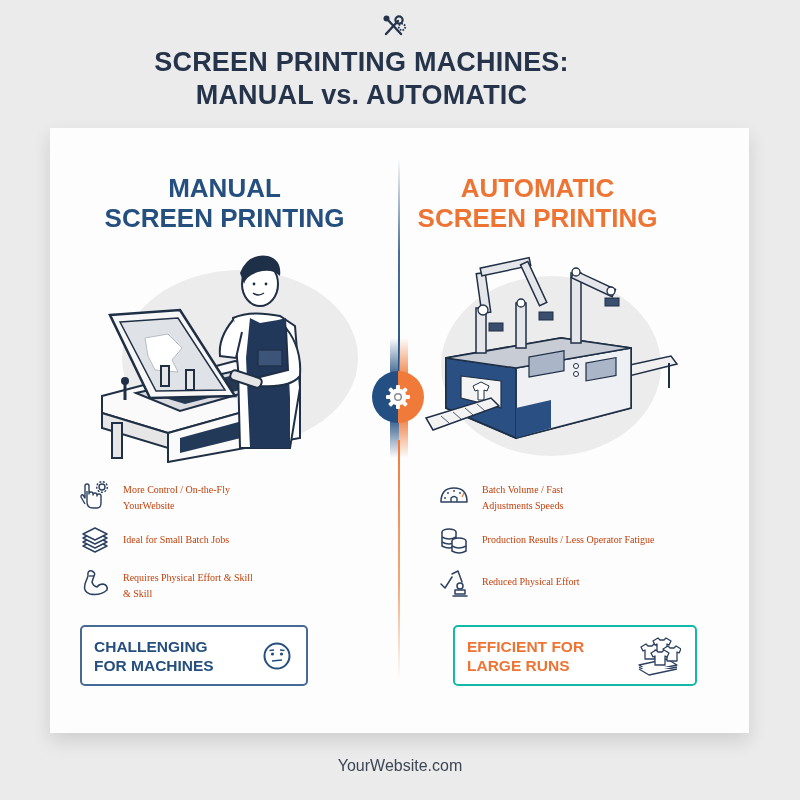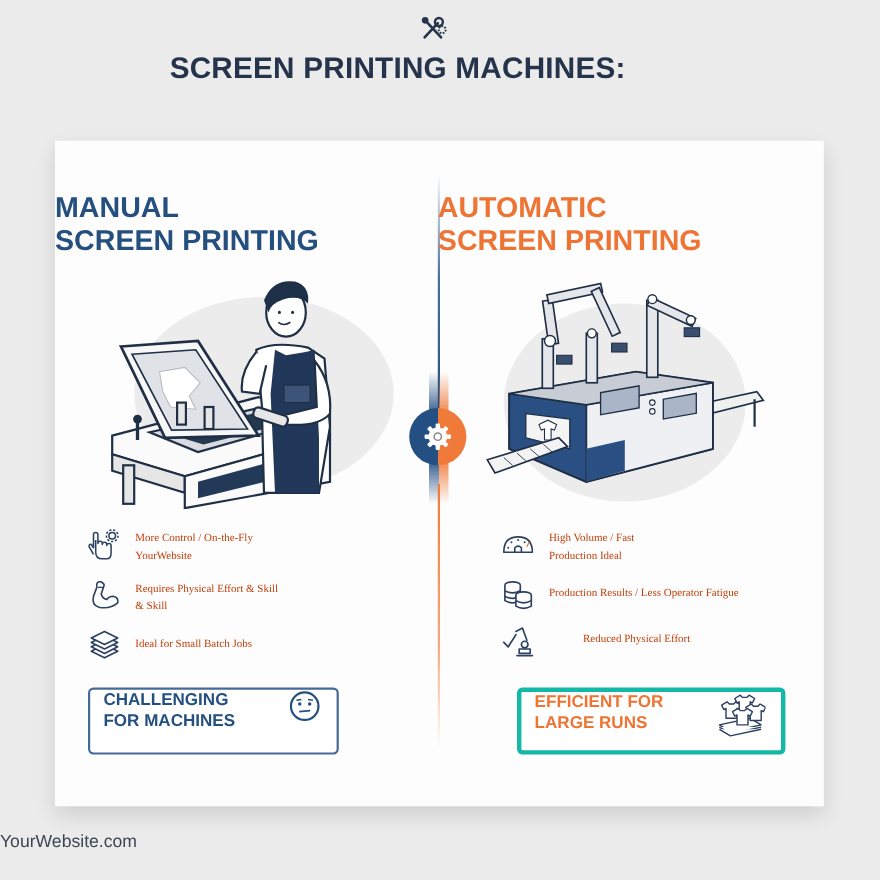--- a/index.html
+++ b/index.html
@@ -35,64 +35,65 @@
     -webkit-mask: linear-gradient(to bottom, transparent 0%, #000 35%, #000 65%, transparent 100%);
     mask: linear-gradient(to bottom, transparent 0%, #000 35%, #000 65%, transparent 100%);
   }
   .center-badge {
     position: absolute; left: 322px; top: 243px; width: 52px; height: 52px; border-radius: 50%;
     background: linear-gradient(to right, #234f82 0%, #234f82 50%, #f07a3a 50%, #f07a3a 100%);
     display: flex; align-items: center; justify-content: center;
   }
   .col { position: absolute; top: 0; height: 605px; }
   .col-left { left: 0; width: 349px; }
-  .col-right { left: 348px; width: 313px; border-radius: 28px; }
+  .col-right { left: 331px; width: 313px; border-radius: 28px; }
   .col-title {
     position: absolute; top: 45px; left: 0; width: 100%;
-    font-weight: 700; font-size: 26px; line-height: 30px;
+    text-align: center; font-weight: 700; font-size: 26px; line-height: 30px;
   }
   .col-left .col-title { color: #244f7e; }
   .col-right .col-title { color: #ee7434; }
   .illus {
     position: absolute; top: 120px; left: 40px; width: 270px; height: 215px;
   }
   .features { position: absolute; left: 30px; top: 352px; width: 320px; }
   .col-right .features { left: 58px; }
   .feature { position: relative; display: flex; align-items: flex-start; margin-bottom: 12px; }
   .feature .ic { width: 30px; height: 30px; flex: 0 0 30px; margin-right: 13px; }
   .feature .txt { font-size: 10px; line-height: 16px; color: #c2410c; padding-top: 2px; font-family: Liberation Serif, serif; }
   .callout {
     position: absolute; top: 497px; height: 61px; border-radius: 5px;
-    display: flex; justify-content: space-between;
+    display: flex; align-items: center; justify-content: space-between;
     padding: 0 14px 0 12px; background: #fff;
   }
   .col-left .callout { left: 30px; width: 228px; border: 2px solid #456a96; }
-  .col-right .callout { left: 72px; width: 244px; border: 4px solid #14b8a6; }
+  .col-right .callout { left: 72px; width: 244px; border: 2px solid #14b8a6; }
   .callout-text { font-weight: 700; font-size: 15.5px; line-height: 19px; }
   .col-left .callout-text { color: #244f7e; }
   .col-right .callout-text { color: #ee7434; }
   .footer {
-    position: absolute; left: 0; top: 757px; width: 800px; text-align: left;
+    position: absolute; left: 0; top: 757px; width: 800px; text-align: center;
     font-size: 16px; color: #3b4553;
   }
 </style>
 </head>
 <body>
 
 <svg class="top-icon" viewBox="0 0 26 26">
   <g fill="none" stroke="#25344a" stroke-width="2.4" stroke-linecap="round">
     <line x1="5" y1="21" x2="17" y2="8"></line>
     <line x1="6" y1="6" x2="20" y2="21"></line>
   </g>
   <circle cx="18" cy="7" r="3.6" fill="none" stroke="#25344a" stroke-width="2.2"></circle>
   <circle cx="5.5" cy="5.5" r="3" fill="#25344a"></circle>
   <circle cx="21" cy="14" r="3.2" fill="none" stroke="#25344a" stroke-width="1.8" stroke-dasharray="1.6 1.2"></circle>
 </svg>
 <div class="main-title">
   <div>SCREEN PRINTING MACHINES:</div>
+  <div>MANUAL vs. AUTOMATIC</div>
 </div>
 
 <div class="card">
 
   <div class="divider-top"></div>
   <div class="divider-band"></div>
   <div class="divider-bottom"></div>
   <div class="center-badge">
     <svg width="28" height="28" viewBox="0 0 28 28">
       <g fill="#fff">
@@ -161,39 +162,39 @@
             <circle cx="22" cy="7" r="5.3" stroke-dasharray="2 1.6"></circle>
           </g>
         </svg>
         <div class="txt">
           <div>More Control / On-the-Fly</div>
           <div>YourWebsite</div>
         </div>
       </div>
       <div class="feature">
         <svg class="ic" viewBox="0 0 30 30">
-          <path d="M12,3 Q7,2 8,8 L5,16 Q3,24 10,26 Q20,28 27,22 Q28,17 23,16 Q19,16 17,19 Q13,18 12,14 L14,8 Q16,5 12,3 Z" fill="none" stroke="#2c4060" stroke-width="1.5" stroke-linejoin="round"></path>
-          <path d="M9,8 L14,8" stroke="#2c4060" stroke-width="1.3"></path>
-        </svg>
-        <div class="txt">
-          <div>Requires Physical Effort &amp; Skill</div>
-          <div>&amp; Skill</div>
-        </div>
-      </div>
-      <div class="feature">
-        <svg class="ic" viewBox="0 0 30 30">
           <g fill="#fff" stroke="#2c4060" stroke-width="1.5" stroke-linejoin="round">
             <polygon points="3,20 15,26 27,20 15,14"></polygon>
             <polygon points="3,16 15,22 27,16 15,10"></polygon>
             <polygon points="3,12 15,18 27,12 15,6"></polygon>
             <polygon points="3,8 15,14 27,8 15,2"></polygon>
           </g>
         </svg>
         <div class="txt" style="padding-top:6px;">
           <div>Ideal for Small Batch Jobs</div>
+        </div>
+      </div>
+      <div class="feature">
+        <svg class="ic" viewBox="0 0 30 30">
+          <path d="M12,3 Q7,2 8,8 L5,16 Q3,24 10,26 Q20,28 27,22 Q28,17 23,16 Q19,16 17,19 Q13,18 12,14 L14,8 Q16,5 12,3 Z" fill="none" stroke="#2c4060" stroke-width="1.5" stroke-linejoin="round"></path>
+          <path d="M9,8 L14,8" stroke="#2c4060" stroke-width="1.3"></path>
+        </svg>
+        <div class="txt">
+          <div>Requires Physical Effort &amp; Skill</div>
+          <div>&amp; Skill</div>
         </div>
       </div>
     </div>
 
     <div class="callout">
       <div class="callout-text">
         <div>CHALLENGING</div>
         <div>FOR MACHINES</div>
       </div>
       <svg width="30" height="30" viewBox="0 0 30 30">
@@ -264,22 +265,22 @@
         <svg class="ic" viewBox="0 0 30 30">
           <path d="M2,22 Q2,8 15,8 Q28,8 28,22 Z" fill="none" stroke="#2c4060" stroke-width="1.5" stroke-linejoin="round"></path>
           <circle cx="6" cy="18" r="0.9" fill="#2c4060"></circle>
           <circle cx="9" cy="13" r="0.9" fill="#2c4060"></circle>
           <circle cx="15" cy="11" r="0.9" fill="#2c4060"></circle>
           <circle cx="21" cy="13" r="0.9" fill="#2c4060"></circle>
           <line x1="23" y1="17" x2="25" y2="13" stroke="#f07a3a" stroke-width="1.3"></line>
           <path d="M12,22 L12,18 Q15,15 18,18 L18,22" fill="none" stroke="#2c4060" stroke-width="1.4"></path>
         </svg>
         <div class="txt">
-          <div>High Volume / Fast</div>
-          <div>Production Ideal</div>
+          <div>Batch Volume / Fast</div>
+          <div>Adjustments Speeds</div>
         </div>
       </div>
       <div class="feature">
         <svg class="ic" viewBox="0 0 30 30">
           <g fill="#fff" stroke="#2c4060" stroke-width="1.5">
             <ellipse cx="10" cy="6" rx="7" ry="3"></ellipse>
             <path d="M3,6 L3,20 Q10,24 17,20 L17,6"></path>
             <path d="M3,11 Q10,15 17,11" fill="none"></path>
             <path d="M3,16 Q10,20 17,16" fill="none"></path>
             <ellipse cx="20" cy="15" rx="7" ry="3"></ellipse>
@@ -294,21 +295,21 @@
       <div class="feature">
         <svg class="ic" viewBox="0 0 30 30">
           <g fill="none" stroke="#2c4060" stroke-width="1.5" stroke-linejoin="round" stroke-linecap="round">
             <path d="M2,16 L6,20 L13,9"></path>
             <path d="M13,6 L19,3 L23,14"></path>
             <circle cx="21" cy="18" r="3"></circle>
             <rect x="16" y="22" width="10" height="4"></rect>
             <line x1="14" y1="28" x2="28" y2="28"></line>
           </g>
         </svg>
-        <div class="txt" style="padding-top:6px;margin-left:31px;">
+        <div class="txt" style="padding-top:6px;">
           <div>Reduced Physical Effort</div>
         </div>
       </div>
     </div>
 
     <div class="callout">
       <div class="callout-text">
         <div>EFFICIENT FOR</div>
         <div>LARGE RUNS</div>
       </div>

